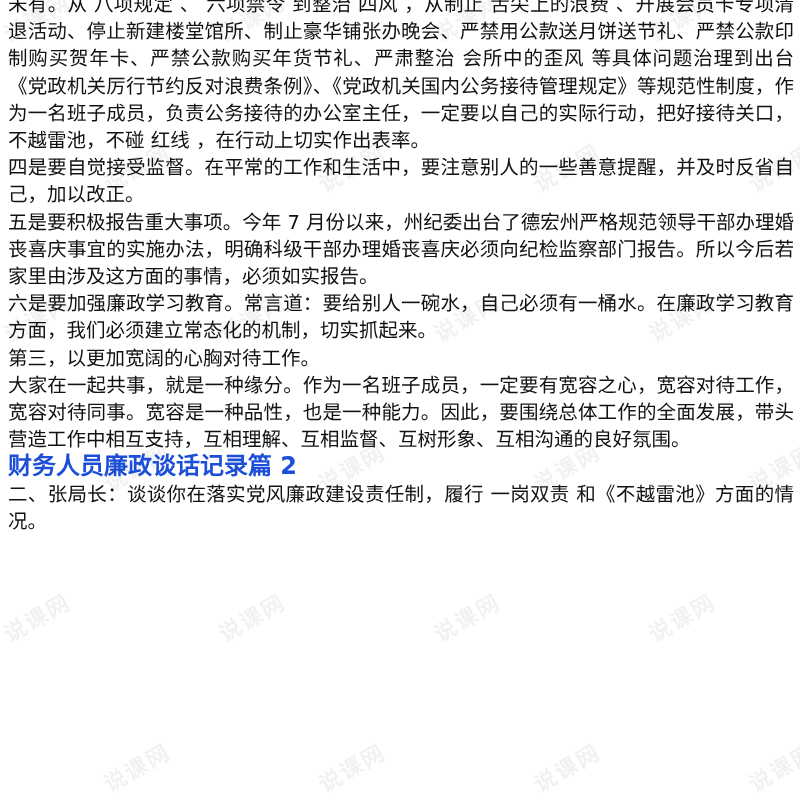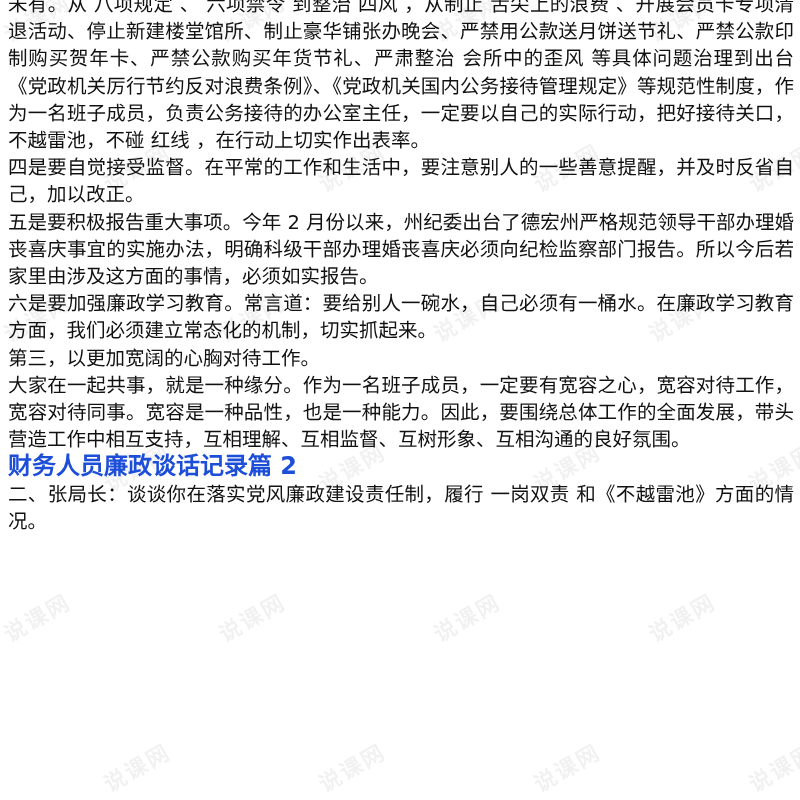--- a/index.html
+++ b/index.html
@@ -120,21 +120,21 @@
       <span class="wm" style="left: 645px; top: 600px; color: rgba(0, 0, 0, 0.055);">说课网</span>
       <span class="wm" style="left: 100px; top: 750px; color: rgba(0, 0, 0, 0.055);">说课网</span>
       <span class="wm" style="left: 315px; top: 750px; color: rgba(0, 0, 0, 0.055);">说课网</span>
       <span class="wm" style="left: 530px; top: 750px; color: rgba(0, 0, 0, 0.055);">说课网</span>
       <span class="wm" style="left: 745px; top: 750px; color: rgba(0, 0, 0, 0.055);">说课网</span>
     </div>
 
   <div id="doc-body">
       <p class="para first">未有。从 八项规定 、 六项禁令 到整治 四风 ，从制止 舌尖上的浪费 、开展会员卡专项清退活动、停止新建楼堂馆所、制止豪华铺张办晚会、严禁用公款送月饼送节礼、严禁公款印制购买贺年卡、严禁公款购买年货节礼、严肃整治 会所中的歪风 等具体问题治理到出台《党政机关厉行节约反对浪费条例》、《党政机关国内公务接待管理规定》等规范性制度，作为一名班子成员，负责公务接待的办公室主任，一定要以自己的实际行动，把好接待关口，不越雷池，不碰 红线 ，在行动上切实作出表率。</p>
       <p class="para">四是要自觉接受监督。在平常的工作和生活中，要注意别人的一些善意提醒，并及时反省自己，加以改正。</p>
-      <p class="para">五是要积极报告重大事项。今年 2 月份以来，州纪委出台了德宏州严格规范领导干部办理婚丧喜庆事宜的实施办法，明确科级干部办理婚丧喜庆必须向纪检监察部门报告。所以今后若家里由涉及这方面的事情，必须如实报告。</p>
+      <p class="para">五是要积极报告重大事项。今年 7 月份以来，州纪委出台了德宏州严格规范领导干部办理婚丧喜庆事宜的实施办法，明确科级干部办理婚丧喜庆必须向纪检监察部门报告。所以今后若家里由涉及这方面的事情，必须如实报告。</p>
       <p class="para">六是要加强廉政学习教育。常言道：要给别人一碗水，自己必须有一桶水。在廉政学习教育方面，我们必须建立常态化的机制，切实抓起来。</p>
       <p class="para">第三，以更加宽阔的心胸对待工作。</p>
       <p class="para">大家在一起共事，就是一种缘分。作为一名班子成员，一定要有宽容之心，宽容对待工作，宽容对待同事。宽容是一种品性，也是一种能力。因此，要围绕总体工作的全面发展，带头营造工作中相互支持，互相理解、互相监督、互树形象、互相沟通的良好氛围。</p>
       <p class="heading">财务人员廉政谈话记录篇 2</p>
       <p class="para">二、张局长：谈谈你在落实党风廉政建设责任制，履行 一岗双责 和《不越雷池》方面的情况。</p>
     </div>
 
   <div id="page-edge"></div>
 </div>
 

